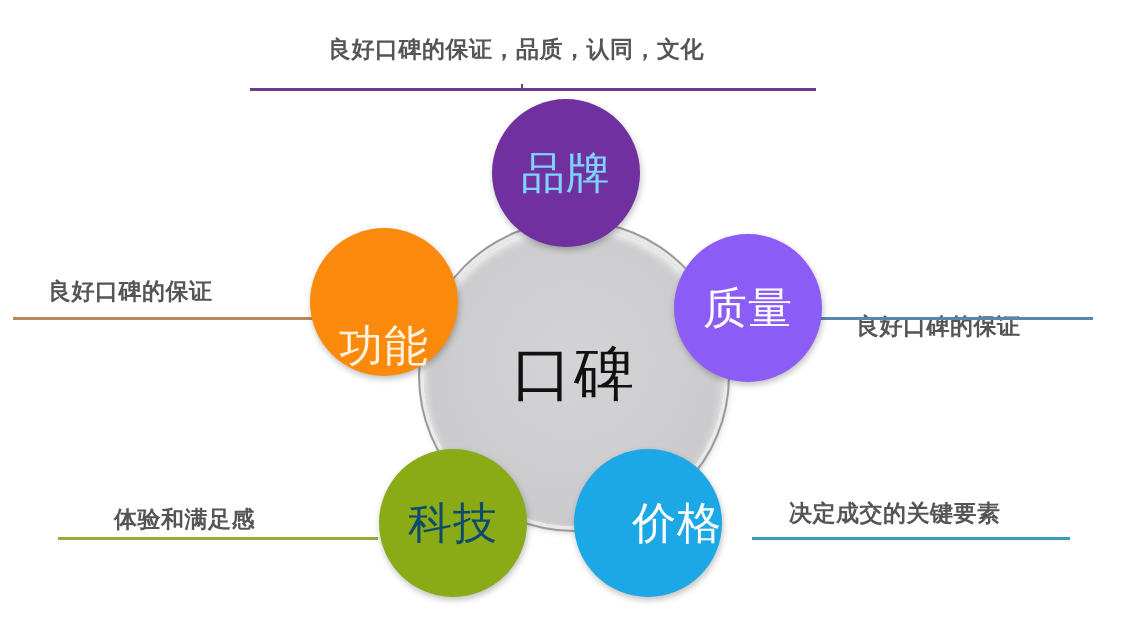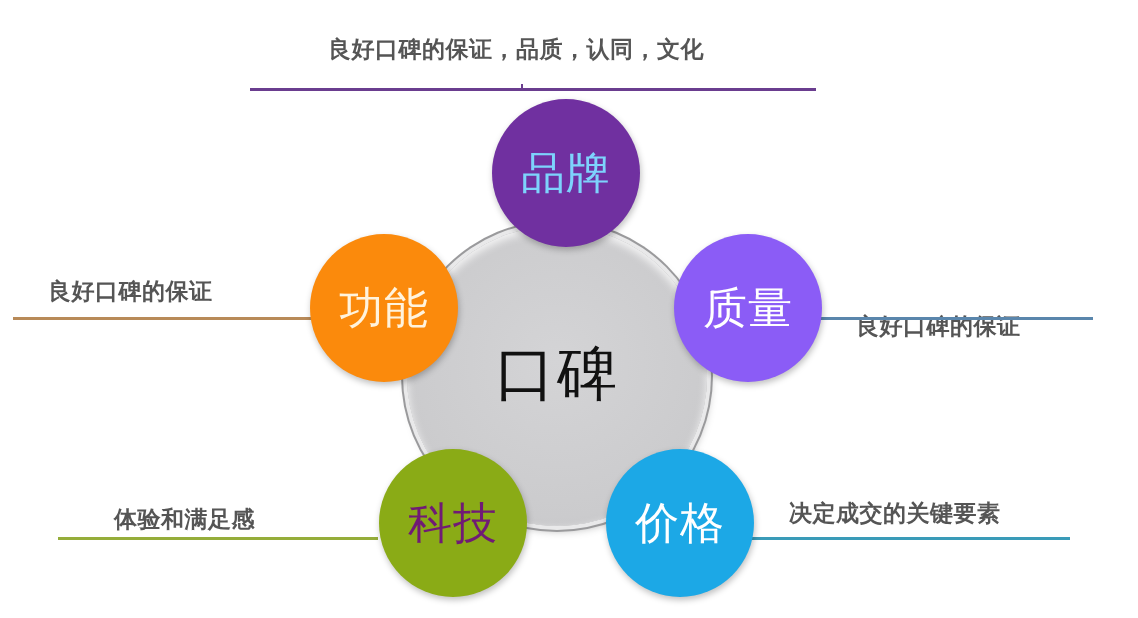--- a/index.html
+++ b/index.html
@@ -7,21 +7,21 @@
     width: 1138px; height: 618px; position: relative; overflow: hidden;
     background: #ffffff;
     font-family: "DejaVu Sans", "Liberation Sans", sans-serif;
   }
   .label {
     position: absolute; font-weight: bold; color: #555555; font-size: 23px;
     white-space: nowrap; letter-spacing: 0.5px;
   }
   .line { position: absolute; height: 3px; }
   .hub {
-    position: absolute; left: 407px; top: 226px; width: 300px; height: 300px;
+    position: absolute; left: 424px; top: 226px; width: 300px; height: 300px;
     border-radius: 50%;
     background: radial-gradient(circle at 50% 45%, #d4d4d6 0%, #cbcbcd 70%, #bdbdc0 100%);
     box-shadow: 0 0 0 4px #e9e9ea, 0 0 0 6px #9a9a9c, 2px 4px 10px rgba(0,0,0,0.35), inset 0 4px 8px rgba(255,255,255,0.8);
   }
   .hub-text {
     position: absolute; left: 0; right: 0; top: 108px; text-align: center;
     font-size: 60px; color: #111111; letter-spacing: 2px;
   }
   .node {
     position: absolute; width: 148px; height: 148px; border-radius: 50%;
@@ -53,21 +53,21 @@
 <div class="hub">
   <div class="hub-text">口碑</div>
 </div>
 
 <div class="node" style="left:492px; top:99px; background:#7030a0; color:#7dd3fc;text-align:right;">
   <span>品牌</span>
 </div>
 <div class="node" style="left:674px; top:234px; background:#8b5cf6; color:#ffffff;">
   <span>质量</span>
 </div>
-<div class="node" style="left:606px; top:449px; background:#1ca8e6; color:#ffffff;">
+<div class="node" style="left:574px; top:449px; background:#1ca8e6; color:#ffffff;justify-content:flex-end;">
   <span>价格</span>
 </div>
-<div class="node" style="left:379px; top:449px; background:#8aab16; color:#701a75;">
+<div class="node" style="left:379px; top:449px; background:#8aab16; color:#0c4a6e;">
   <span>科技</span>
 </div>
-<div class="node" style="left:310px; top:234px; background:#fb8a0c; color:#fff3dd;">
+<div class="node" style="left:310px; top:228px; background:#fb8a0c; color:#fff3dd;align-items:flex-end;">
   <span>功能</span>
 </div>
 
 </body></html>

